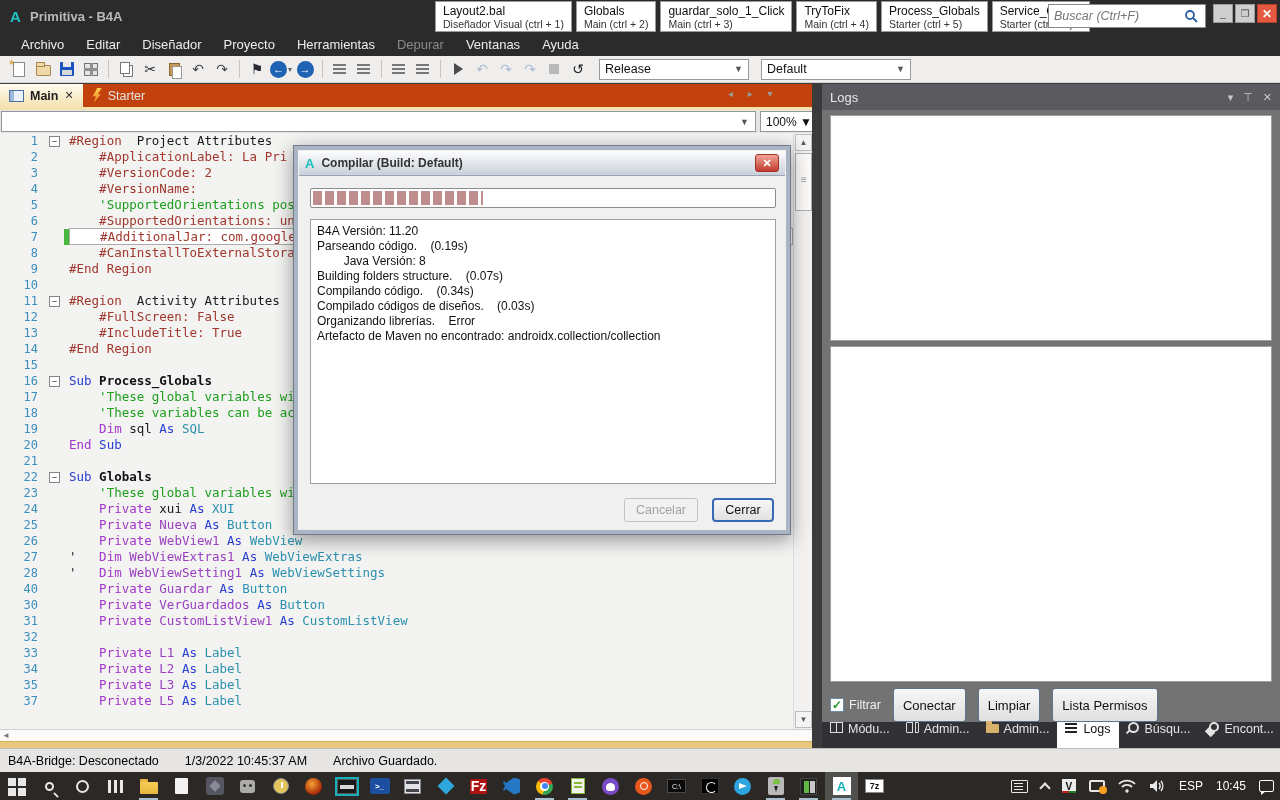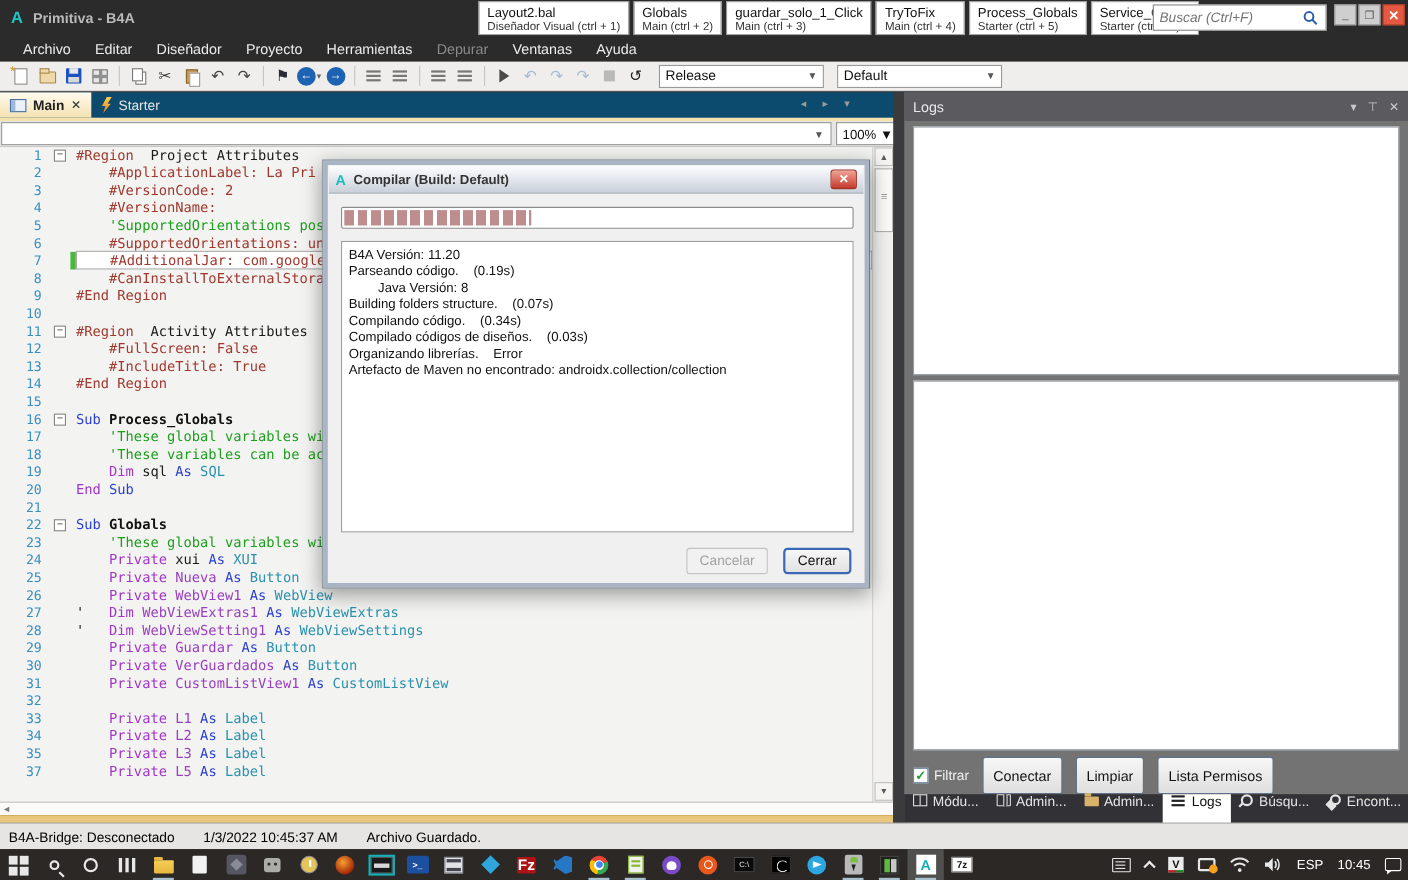--- a/index.html
+++ b/index.html
@@ -58,21 +58,21 @@
   .i-circle { width:17px; height:17px; border-radius:50%; background:#1E62B4; color:#FFF; font-size:11px;
               display:flex; align-items:center; justify-content:center; font-weight:bold; }
   .i-lines { width:14px; height:12px; position:relative; }
   .i-lines::before { content:""; position:absolute; left:0; top:1px; width:13px; height:2px; background:#777;
                      box-shadow:0 4px 0 #777, 0 8px 0 #777; }
   .i-run { width:0; height:0; border-left:9px solid #4A4A4A; border-top:6px solid transparent; border-bottom:6px solid transparent; }
   .i-stop { width:10px; height:10px; background:#B9B9B9; }
 
   
   #midband { position:absolute; left:0; top:83px; width:1280px; height:4px; background:#3C3F45; }
-  #tabstrip { position:absolute; left:0; top:84px; width:820px; height:26px; background:#0c4a6e;
+  #tabstrip { position:absolute; left:0; top:84px; width:820px; height:26px; background:#c2410c;
               border-bottom:3px solid #F3E2AE; display:flex; align-items:flex-end; }
   .dtab { height:23px; display:flex; align-items:center; padding:0 9px; gap:6px; font-size:12.5px; }
   .dtab.active { background:linear-gradient(#FFFBEE,#F4E2B2); color:#222; font-weight:bold; }
   .dtab.inactive { color:#E4E4E4; }
   .i-form { width:15px; height:12px; background:#EAF1FB; border:1px solid #4A6FA5; position:relative; }
   .i-form::before { content:""; position:absolute; left:0; top:0; width:4px; height:10px; background:#9FB8D8; }
   .dtab .x { color:#333; font-size:11px; font-weight:normal; }
   .i-bolt { width:10px; height:15px; background:linear-gradient(#FFCF4D,#E8821E);
             clip-path:polygon(55% 0,100% 0,60% 42%,90% 42%,20% 100%,42% 55%,10% 55%); }
   #tabnav { position:absolute; left:728px; top:88px; color:#9B9B9B; font-size:10px; letter-spacing:6px; }
@@ -580,21 +580,21 @@
         <span class="mark"></span>
         <span class="txt"><span class="tk-b">'   </span><span class="tk-kp">Dim </span><span class="tk-nm">WebViewExtras1 </span><span class="tk-kb">As </span><span class="tk-ty">WebViewExtras</span></span>
       </div>
       <div class="cl">
         <span class="num">28</span>
         <span class="fold"></span>
         <span class="mark"></span>
         <span class="txt"><span class="tk-b">'   </span><span class="tk-kp">Dim </span><span class="tk-nm">WebViewSetting1 </span><span class="tk-kb">As </span><span class="tk-ty">WebViewSettings</span></span>
       </div>
       <div class="cl">
-        <span class="num">29</span>
+        <span class="num">40</span>
         <span class="fold"></span>
         <span class="mark"></span>
         <span class="txt"><span class="tk-b">    </span><span class="tk-kp">Private </span><span class="tk-nm">Guardar </span><span class="tk-kb">As </span><span class="tk-ty">Button</span></span>
       </div>
       <div class="cl">
         <span class="num">30</span>
         <span class="fold"></span>
         <span class="mark"></span>
         <span class="txt"><span class="tk-b">    </span><span class="tk-kp">Private </span><span class="tk-nm">VerGuardados </span><span class="tk-kb">As </span><span class="tk-ty">Button</span></span>
       </div>

